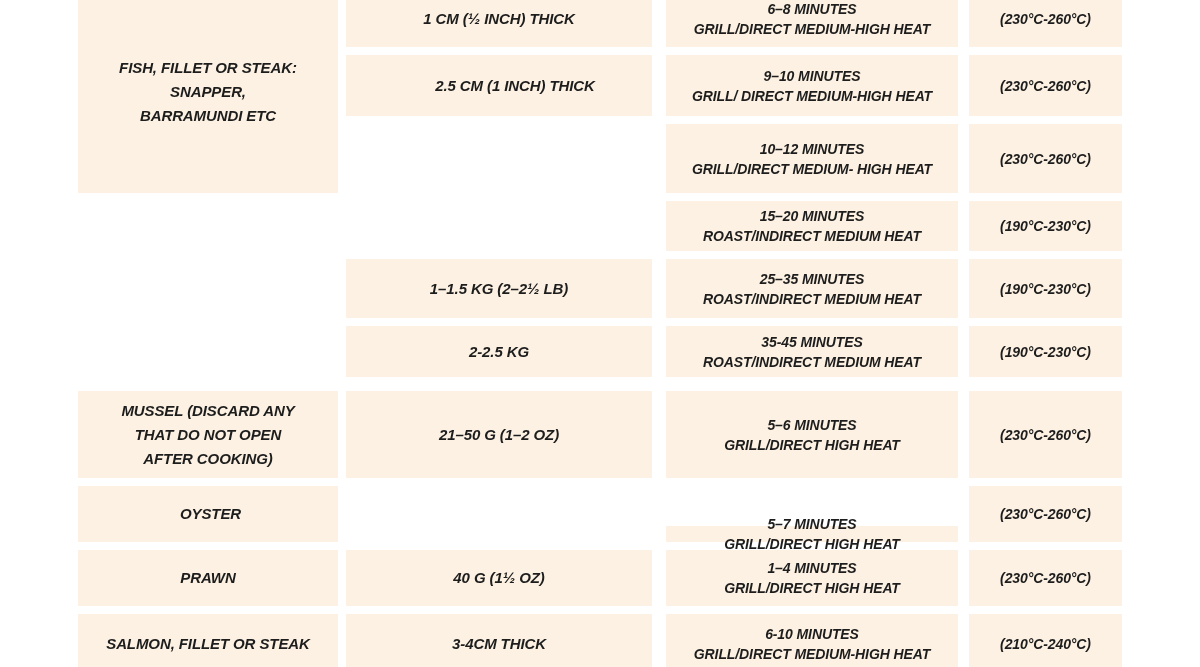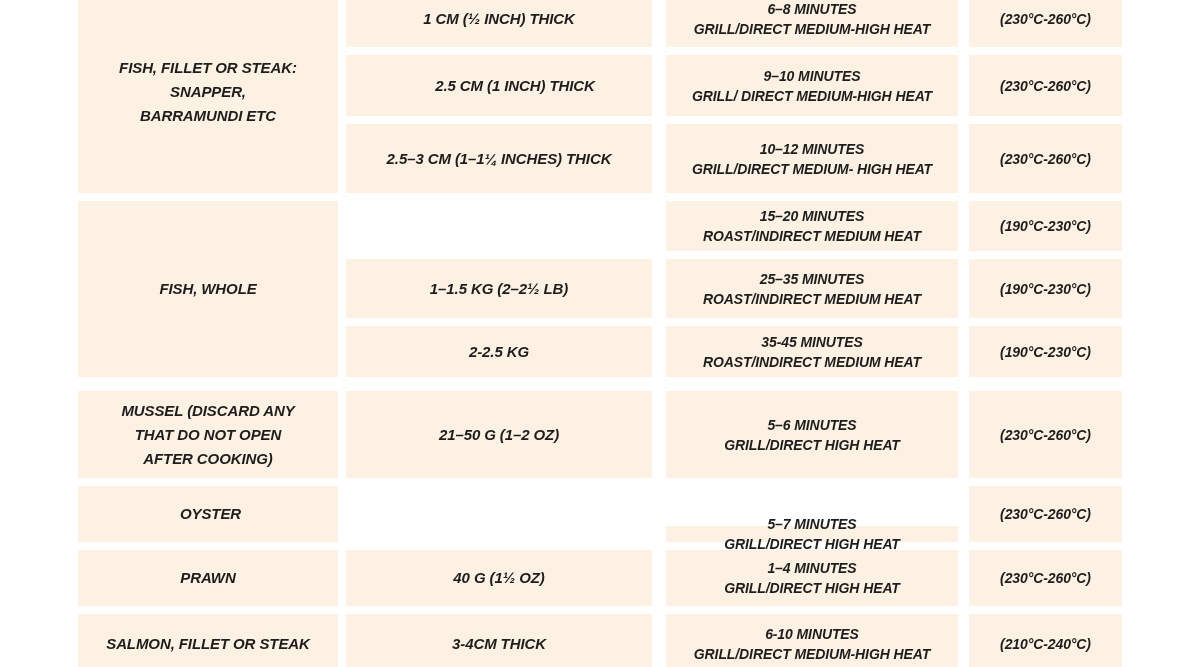--- a/index.html
+++ b/index.html
@@ -57,36 +57,34 @@
   }
 </style>
 </head>
 <body>
 
 <div id="viewport">
   <div id="grid">
       <div class="cell food" style="grid-area: 1 / 1 / span 5;">FISH, FILLET OR STEAK:
 SNAPPER,
 BARRAMUNDI ETC</div>
-      <div class="cell food" style="grid-area: 7 / 1 / span 5;">FISH, WHOLE</div>
       <div class="cell food" style="grid-area: 13 / 1 / span 1;">MUSSEL (DISCARD ANY
 THAT DO NOT OPEN
 AFTER COOKING)</div>
       <div class="cell food" style="grid-area: 15 / 1 / span 1; padding-left: 15px;">OYSTER</div>
       <div class="cell food" style="grid-area: 17 / 1 / span 1;">PRAWN</div>
       <div class="cell food" style="grid-area: 19 / 1 / span 1;">SALMON, FILLET OR STEAK</div>
       <div class="cell size" style="grid-area: 1 / 3 / span 1;">1 CM (½ INCH) THICK</div>
       <div class="cell time" style="grid-area: 1 / 5 / span 1;">6–8 MINUTES
 GRILL/DIRECT MEDIUM-HIGH HEAT</div>
       <div class="cell temp" style="grid-area: 1 / 7 / span 1;">(230°C-260°C)</div>
       <div class="cell size" style="grid-area: 3 / 3 / span 1; padding-left: 32px;">2.5 CM (1 INCH) THICK</div>
       <div class="cell time" style="grid-area: 3 / 5 / span 1;">9–10 MINUTES
 GRILL/ DIRECT MEDIUM-HIGH HEAT</div>
       <div class="cell temp" style="grid-area: 3 / 7 / span 1;">(230°C-260°C)</div>
-      <div class="cell size" style="grid-area: 5 / 3 / span 1;">2.5–3 CM (1–1¼ INCHES) THICK</div>
       <div class="cell time" style="grid-area: 5 / 5 / span 1;">10–12 MINUTES
 GRILL/DIRECT MEDIUM- HIGH HEAT</div>
       <div class="cell temp" style="grid-area: 5 / 7 / span 1;">(230°C-260°C)</div>
       <div class="cell time" style="grid-area: 7 / 5 / span 1;">15–20 MINUTES
 ROAST/INDIRECT MEDIUM HEAT</div>
       <div class="cell temp" style="grid-area: 7 / 7 / span 1;">(190°C-230°C)</div>
       <div class="cell size" style="grid-area: 9 / 3 / span 1;">1–1.5 KG (2–2½ LB)</div>
       <div class="cell time" style="grid-area: 9 / 5 / span 1;">25–35 MINUTES
 ROAST/INDIRECT MEDIUM HEAT</div>
       <div class="cell temp" style="grid-area: 9 / 7 / span 1;">(190°C-230°C)</div>

